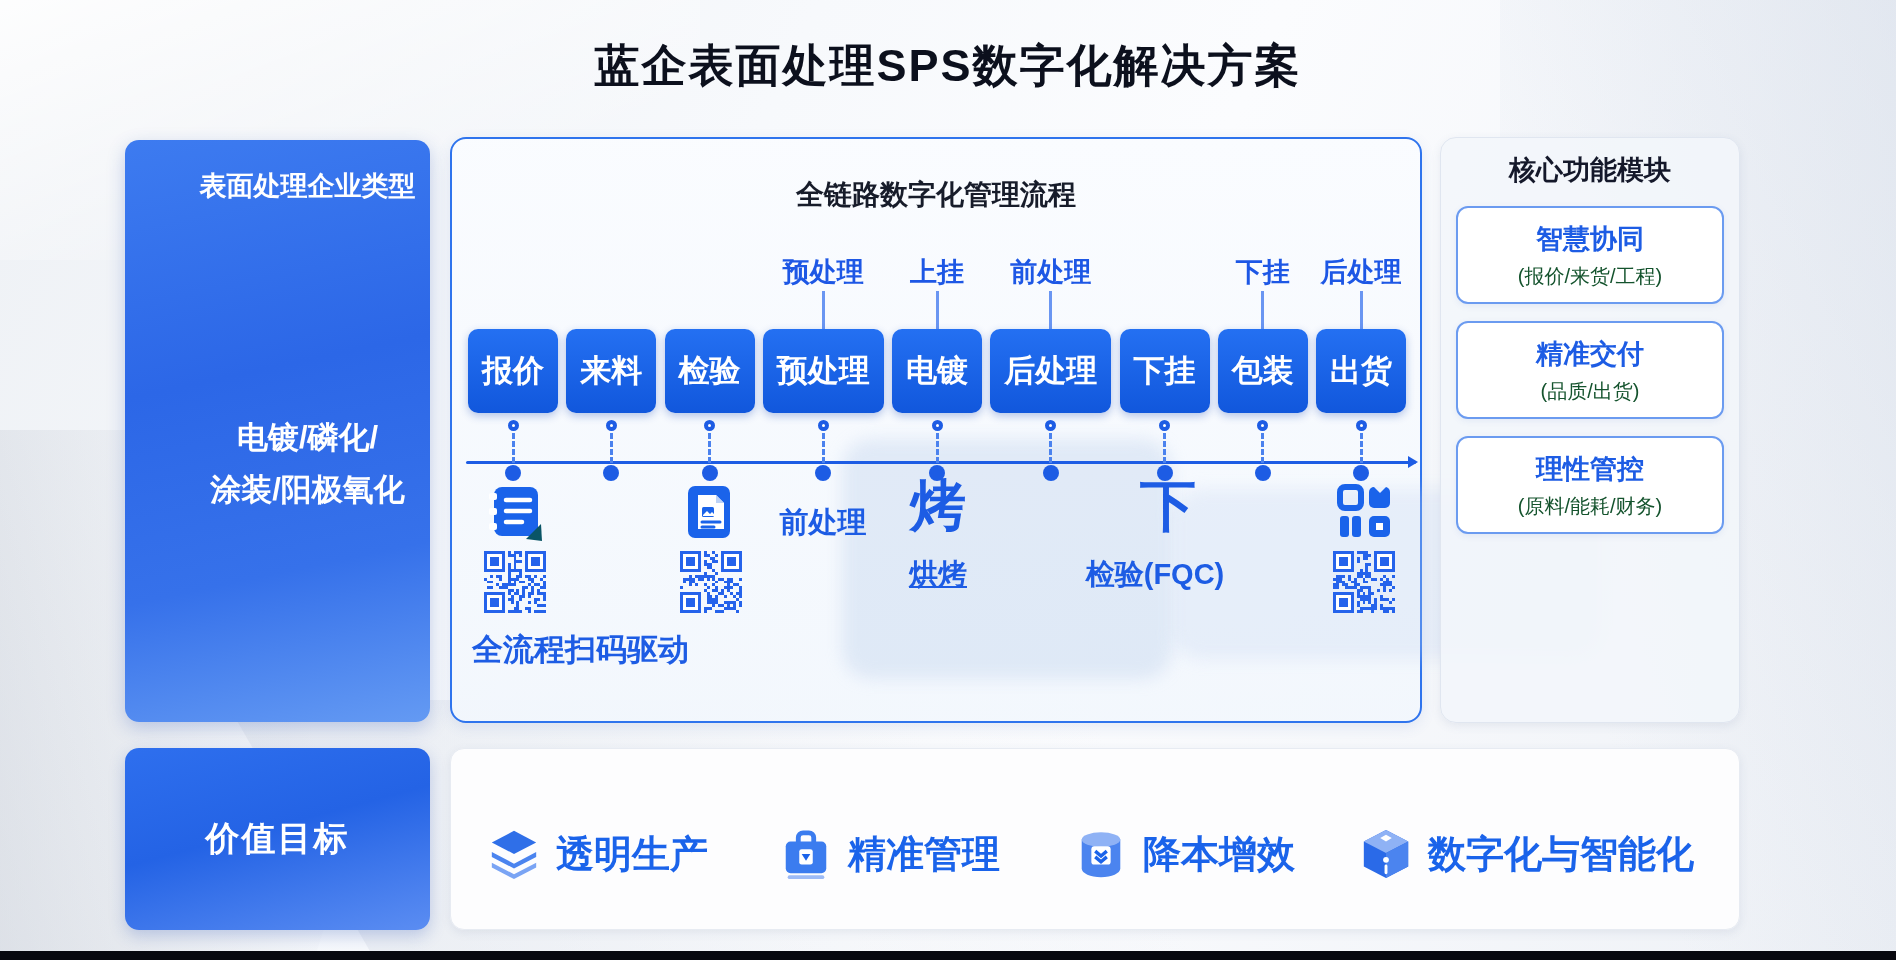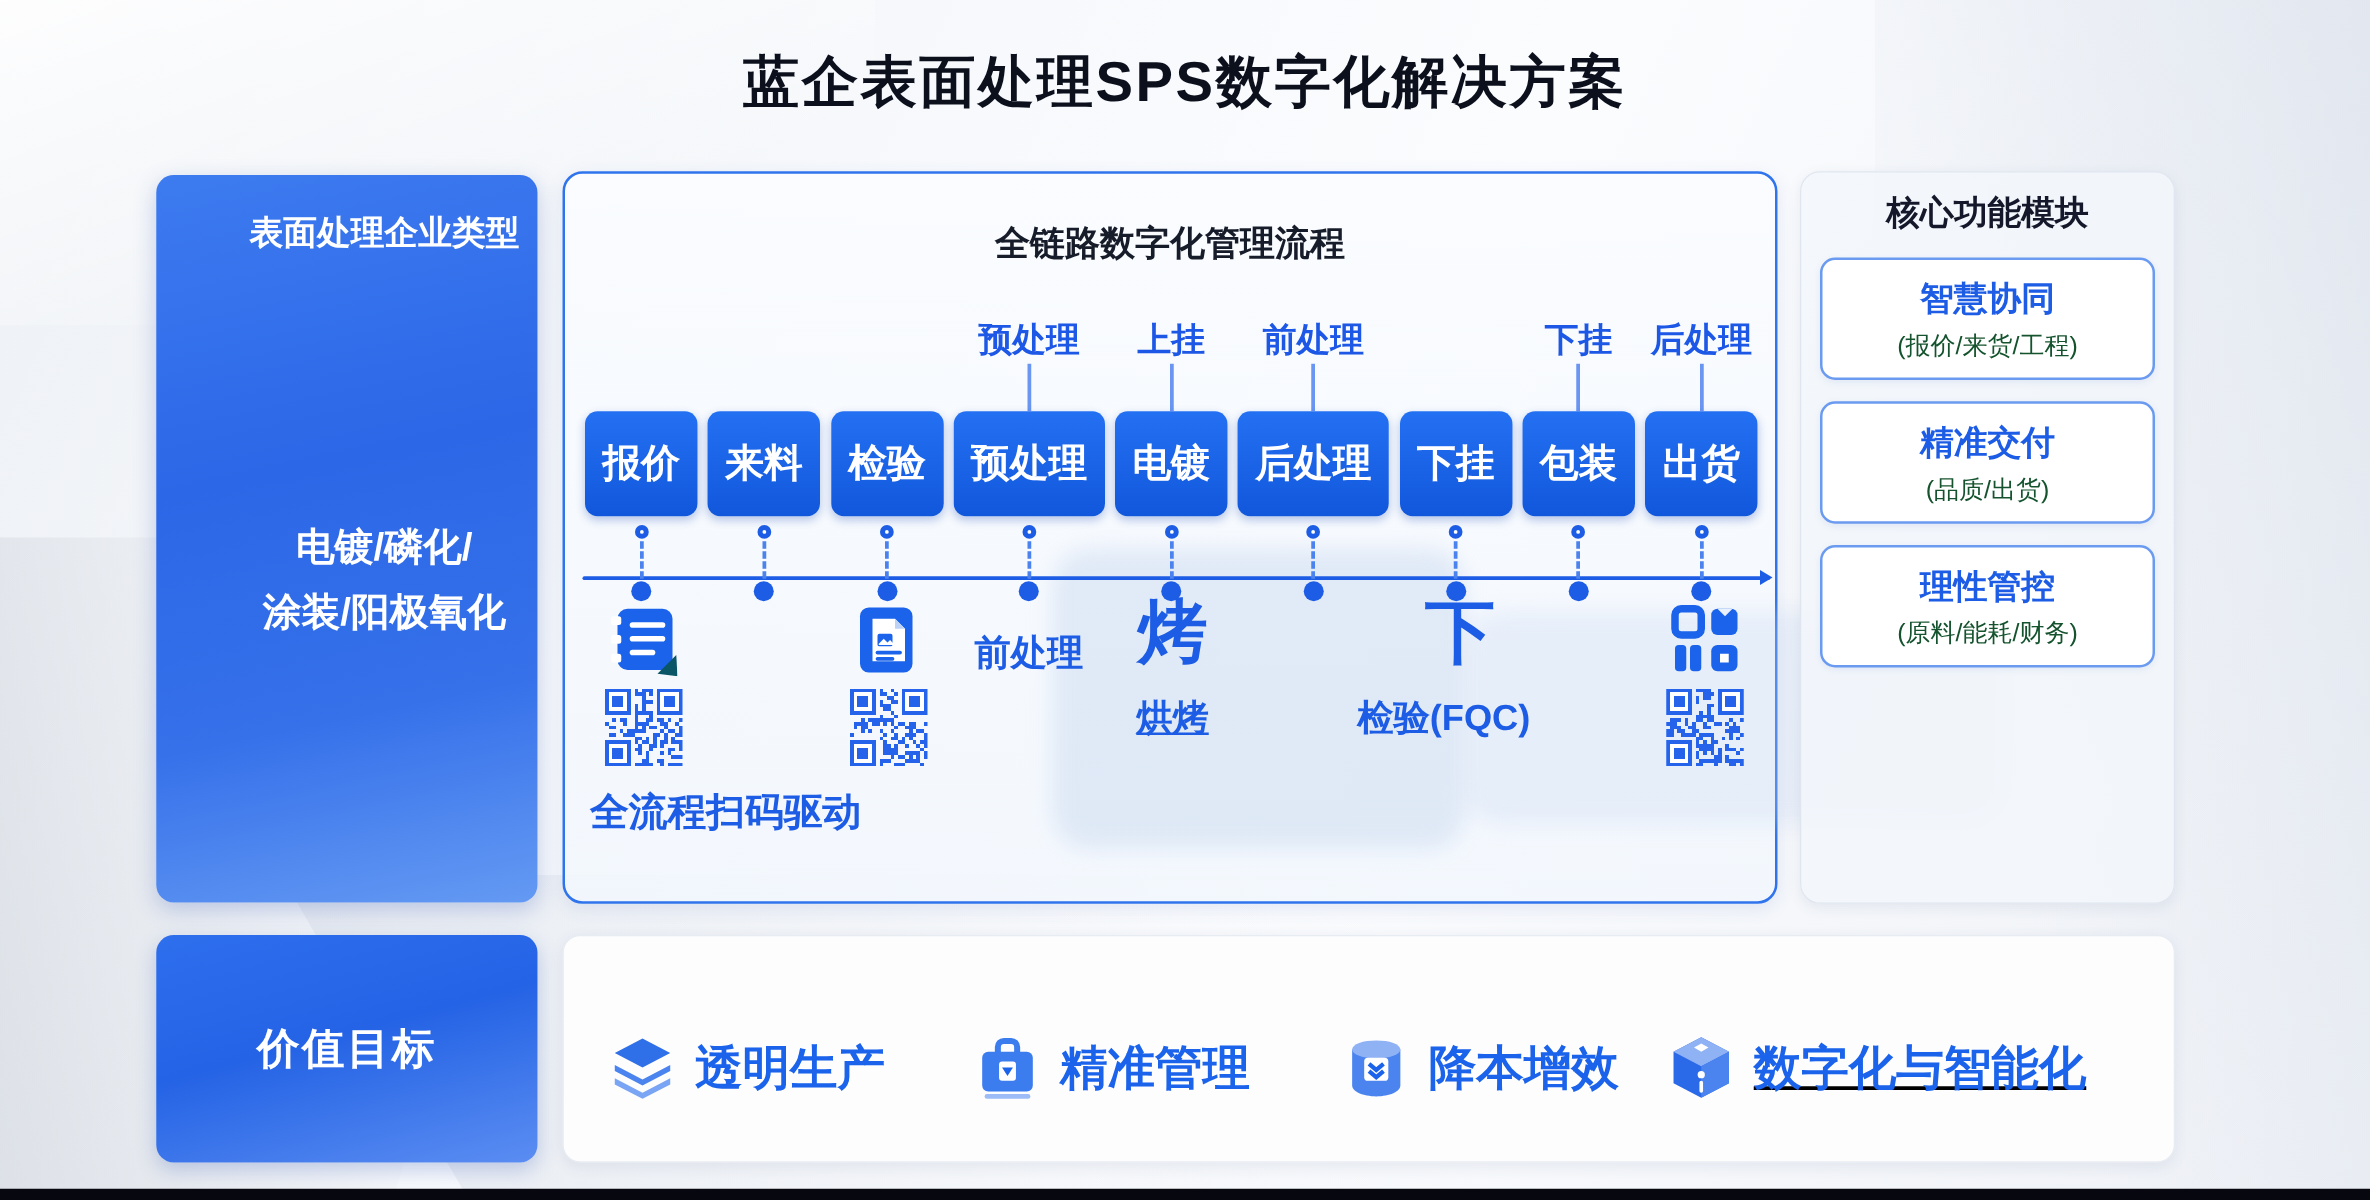--- a/index.html
+++ b/index.html
@@ -101,21 +101,21 @@
     box-shadow:0 6px 16px rgba(40,80,180,.25);
   }
   .value-box-label { color:#fff; font-size:34px; font-weight:700; letter-spacing:2px; }
 
   .values-panel {
     position:absolute; left:450px; top:748px; width:1290px; height:182px;
     background:rgba(253,253,254,.96); border:1px solid #e7ebf2; border-radius:14px;
     box-shadow:0 3px 10px rgba(80,100,140,.10);
   }
   .value-item { position:absolute; top:0; height:182px; display:flex; align-items:center; gap:15px;margin-top:14px; }
-  .vi-1 { left:36px; } .vi-2 { left:328px; } .vi-3 { left:623px; } .vi-4 { left:883px;text-decoration:underline; }
+  .vi-1 { left:36px; } .vi-2 { left:328px; } .vi-3 { left:623px; } .vi-4 { left:908px; }
   .value-icon { width:54px; height:54px; flex:0 0 auto; }
   .value-text { font-size:38px; font-weight:700; color:#1a63ea; white-space:nowrap; }
 
   .bottom-bar { position:absolute; left:0; top:951px; width:100%; height:9px; background:#07080f; }
 </style>
 </head>
 <body>
 
 <div class="bg-streak bg-s1"></div>
 <div class="bg-streak bg-s2"></div>

